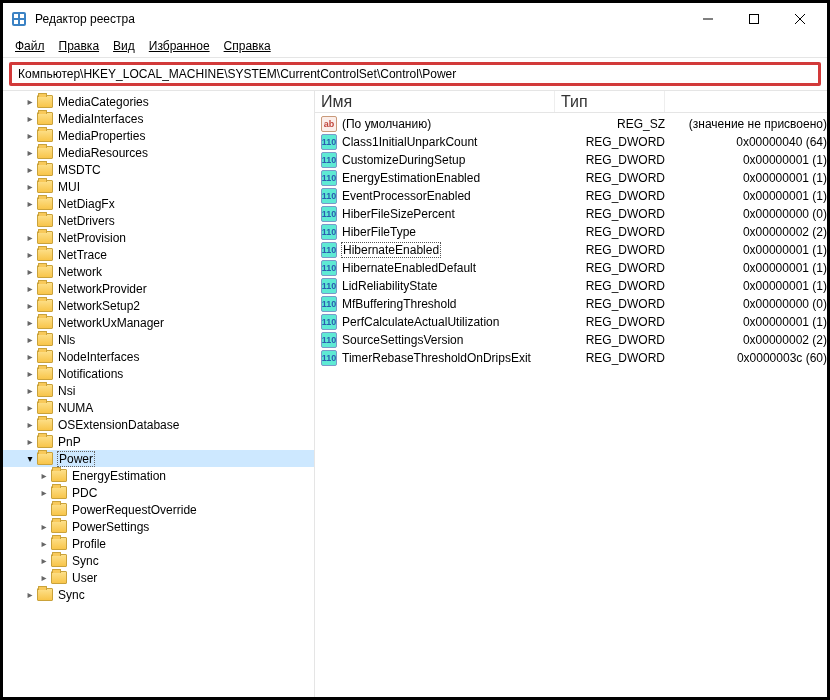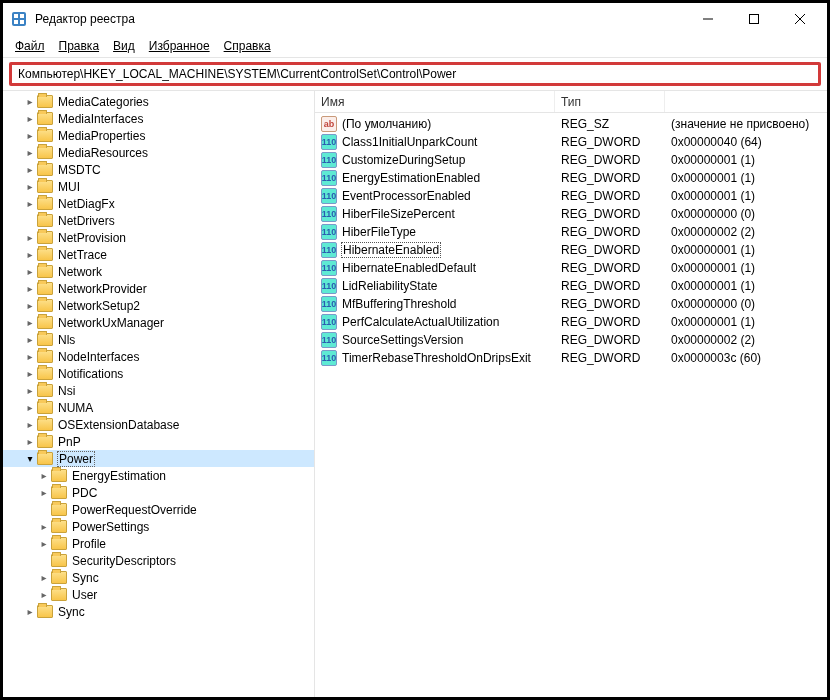--- a/index.html
+++ b/index.html
@@ -64,27 +64,27 @@
     width: 7px; height: 3px; background: #f8c95a;
     border: 1px solid #caa23a; border-bottom: none;
     border-radius: 1px 1px 0 0;
   }
   .tree-row.selected { background: #cde8ff; }
   .tree-row.selected .label { border: 1px dotted #666; padding: 0 1px; }
   .label { padding: 0 1px; text-align: center; }
   .listview { flex: 1; overflow: hidden; }
   .lv-header {
     display: flex; border-bottom: 1px solid #e5e5e5;
-    font-size: 12px; color: #333; height: 22px; align-items: center;
+    font-size: 16px; color: #333; height: 22px; align-items: center;
   }
   .lv-col { padding: 0 6px; border-right: 1px solid #eee; height: 100%; display: flex; align-items: center; }
   .c-name { width: 240px; }
   .c-type { width: 110px; }
   .c-val  { flex: 1; }
-  .lv-body { padding-top: 2px; }
+  .lv-body { padding-top: 2px; text-align: right; }
   .lv-row { display: flex; align-items: center; height: 18px; }
   .lv-row .c-name { display: flex; align-items: center; gap: 4px; padding-left: 6px; }
   .lv-row .c-type, .lv-row .c-val { padding-left: 6px; }
   .val-icon {
     width: 16px; height: 16px; display: inline-flex;
     align-items: center; justify-content: center;
     font-size: 9px; font-weight: bold;
     border: 1px solid #7a9ac9; background: #5eead4;
     color: #2a5db0; border-radius: 2px;
   }
@@ -304,27 +304,20 @@
         <div class="tree-row">
           <span class="ind"></span>
           <span class="ind"></span>
           <span class="caret">▸</span>
           <span class="folder"></span>
           <span class="label">Profile</span>
         </div>
         <div class="tree-row">
           <span class="ind"></span>
           <span class="ind"></span>
-          <span class="spacer"></span>
-          <span class="folder"></span>
-          <span class="label">SecurityDescriptors</span>
-        </div>
-        <div class="tree-row">
-          <span class="ind"></span>
-          <span class="ind"></span>
           <span class="caret">▸</span>
           <span class="folder"></span>
           <span class="label">Sync</span>
         </div>
         <div class="tree-row">
           <span class="ind"></span>
           <span class="ind"></span>
           <span class="caret">▸</span>
           <span class="folder"></span>
           <span class="label">User</span>

